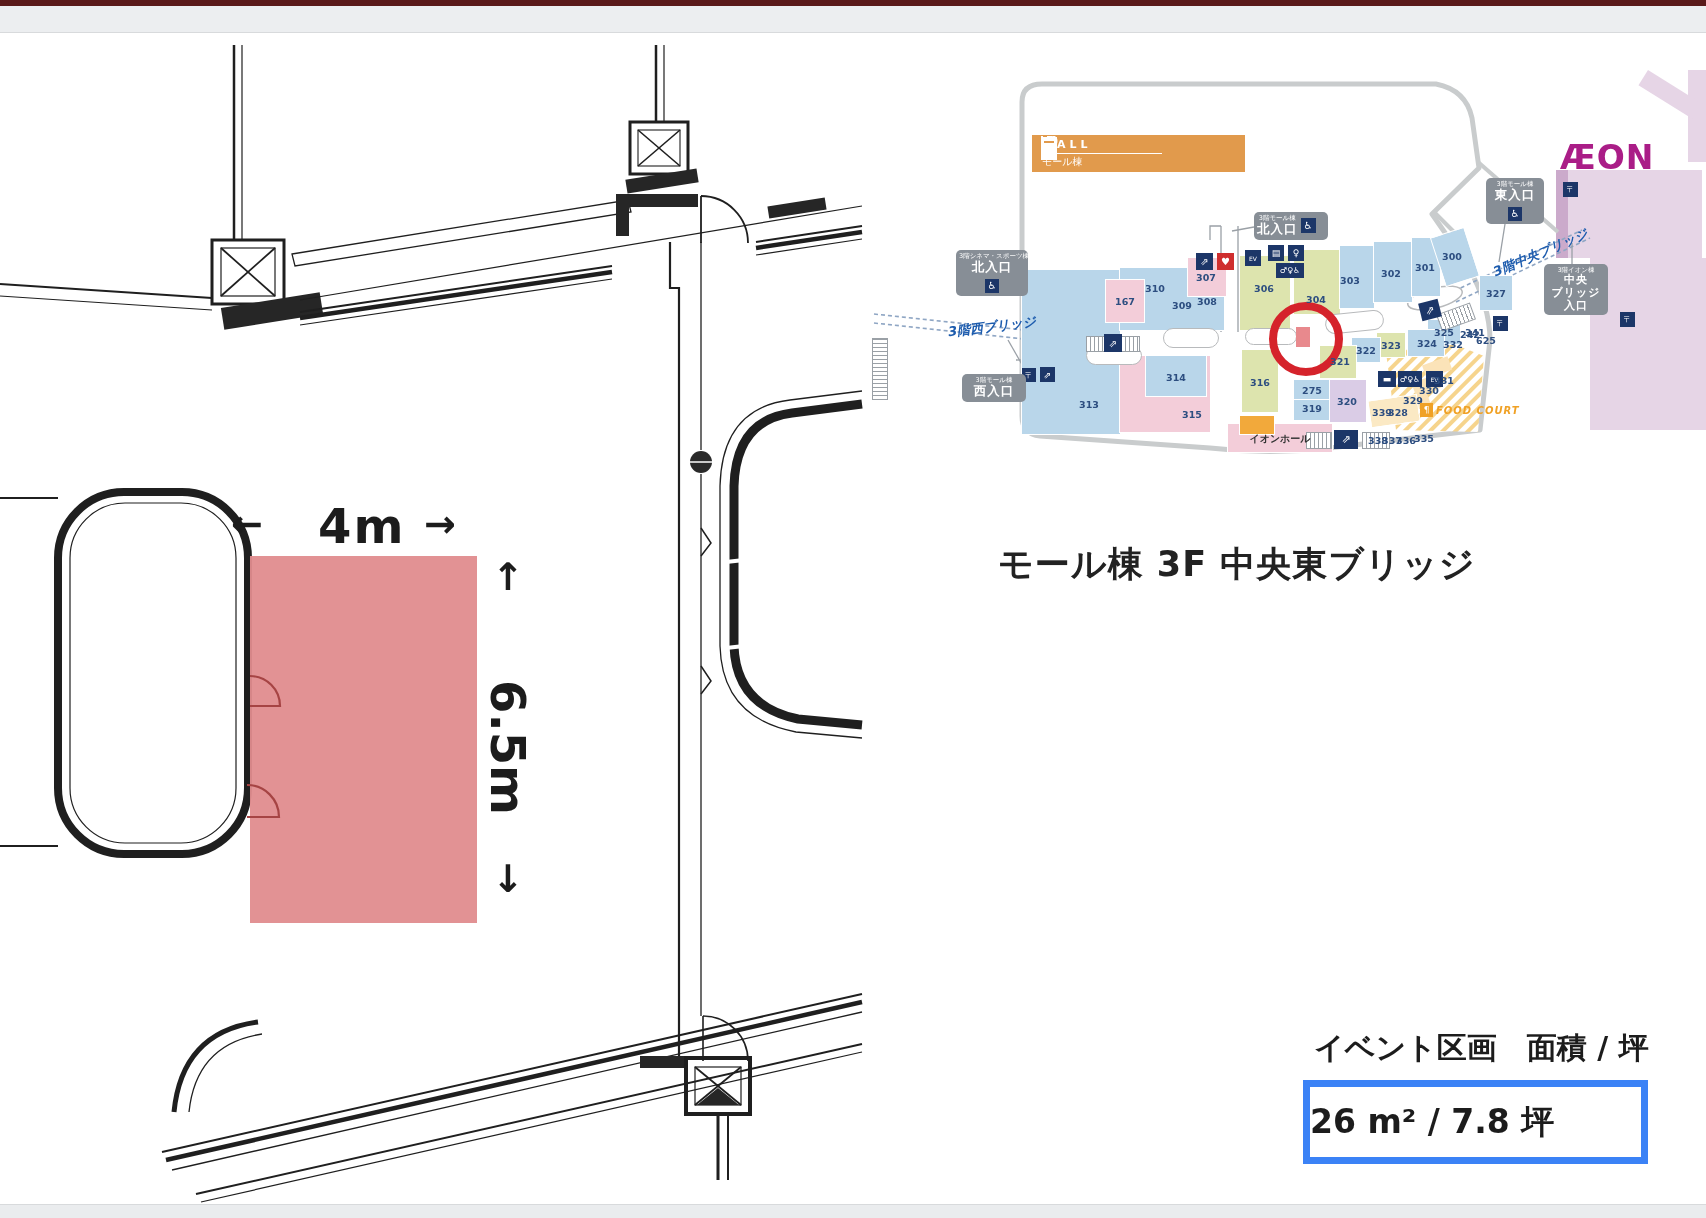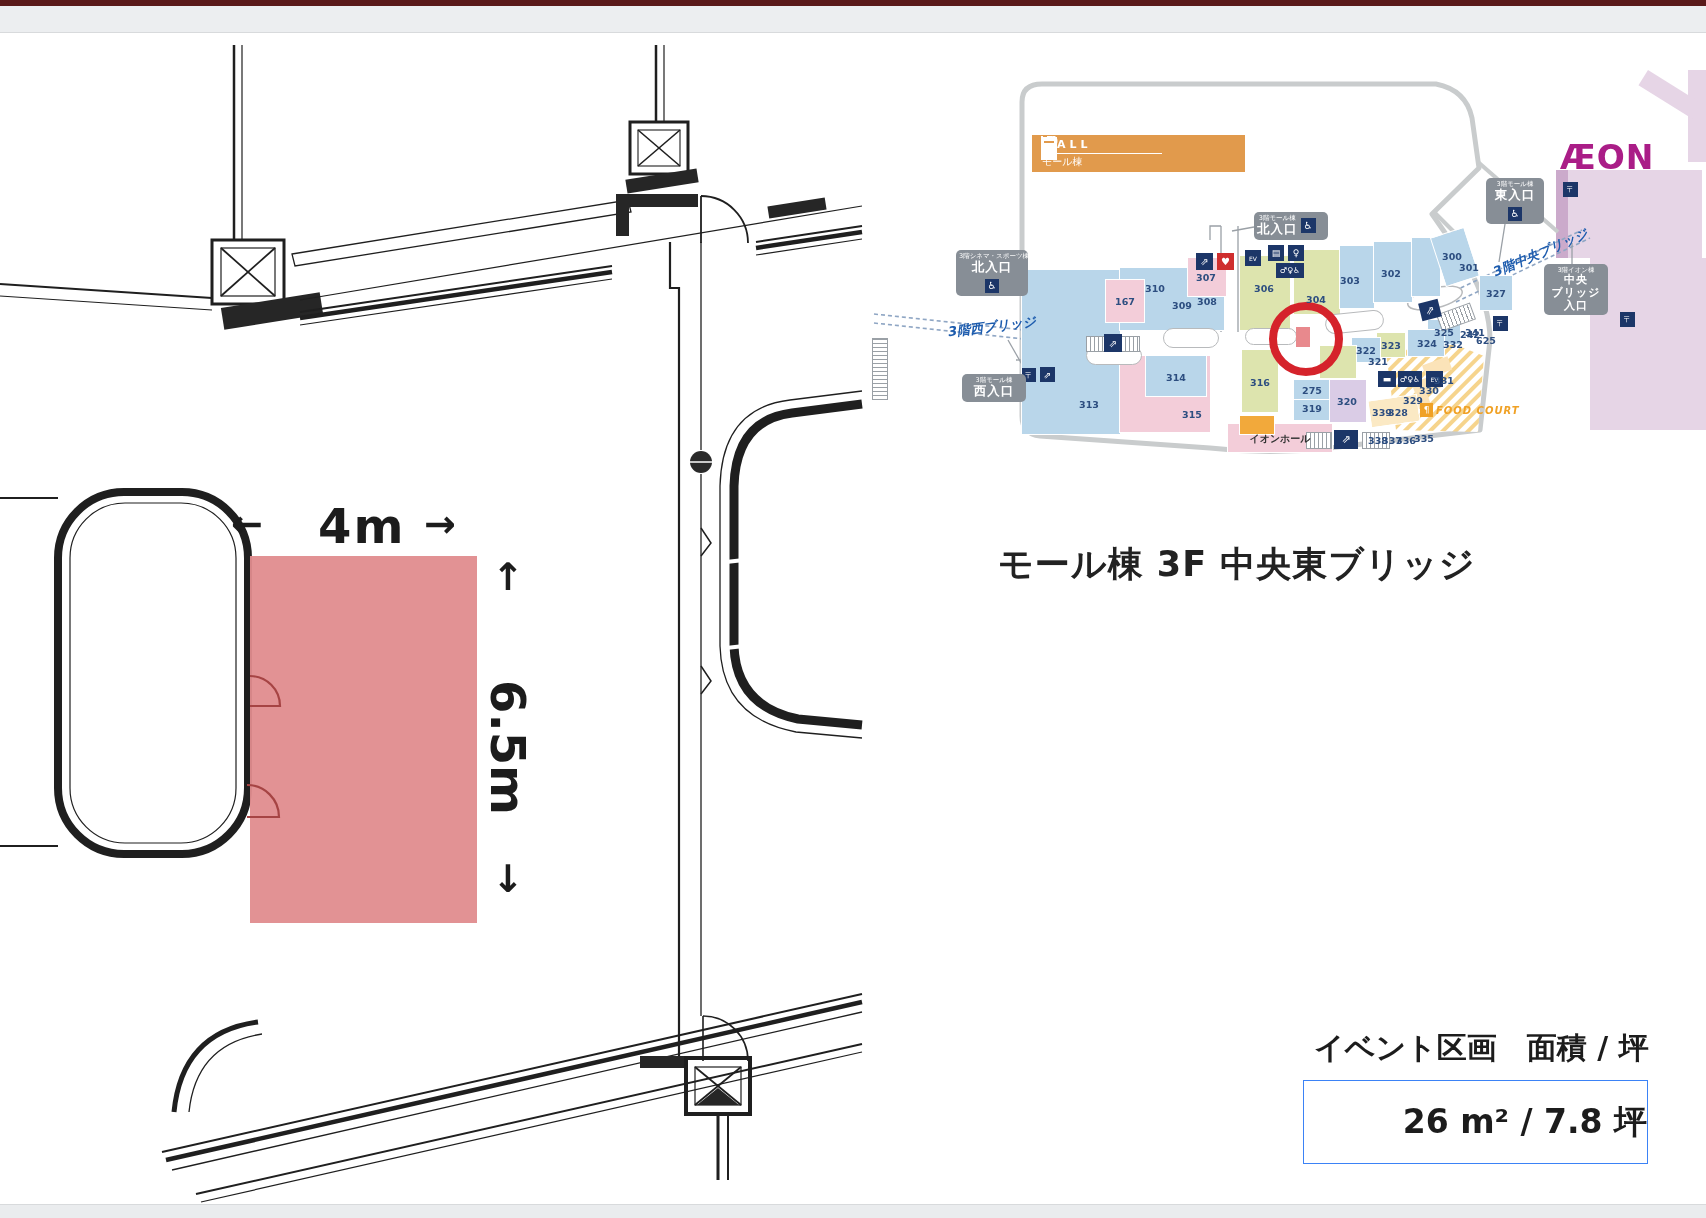--- a/index.html
+++ b/index.html
@@ -36,22 +36,22 @@
   .bridge-txt{position:absolute;color:#1d5cae;font-weight:bold;font-style:italic;font-size:13px;white-space:nowrap;}
   .circle{position:absolute;left:1269px;top:302px;width:74px;height:74px;border:8px solid #d5232b;border-radius:50%;box-sizing:border-box;}
   .legend{position:absolute;left:1032px;top:135px;width:213px;height:37px;background:#e19a4c;display:flex;align-items:center;}
   .legend .ic{margin-left:6px;}
   .leg-right{margin-left:10px;}
   .leg-title{color:#fff;font-size:11px;font-weight:bold;letter-spacing:4px;display:block;}
   .leg-sub{color:#fff;font-size:10px;display:block;border-top:1.5px solid #fff;padding-top:1px;margin-top:2px;width:120px;}
   .aeon{position:absolute;left:1560px;top:138px;font-size:33px;font-weight:800;color:#aa1d87;letter-spacing:1px;}
   .cap-title{position:absolute;left:998px;top:541px;font-size:35px;font-weight:bold;color:#222;letter-spacing:1px;white-space:nowrap;}
   .area-label{position:absolute;left:1314px;top:1028px;font-size:30px;font-weight:bold;color:#1c1c1c;white-space:nowrap;}
-  .area-box{position:absolute;left:1303px;top:1080px;width:345px;height:84px;border:1px solid #3b82f6;box-sizing:border-box;
-            display:flex;align-items:center;justify-content:flex-end;}
+  .area-box{position:absolute;left:1303px;top:1080px;width:345px;height:84px;border:7px solid #3b82f6;box-sizing:border-box;
+            display:flex;align-items:center;justify-content:flex-start;}
   .area-val{font-size:33px;font-weight:bold;color:#1c1c1c;}
   .ion-label{position:absolute;left:1232px;top:432px;width:96px;text-align:center;font-size:10px;font-weight:bold;color:#333;}
   .fc-label{position:absolute;left:1436px;top:405px;font-size:10px;font-weight:bold;color:#f0a125;letter-spacing:1px;white-space:nowrap;font-style:italic;}
   .fc-ico{position:absolute;left:1420px;top:403px;width:13px;height:14px;background:#f0a125;color:#fff;font-size:9px;display:flex;align-items:center;justify-content:center;}
 </style>
 </head>
 <body>
 
 <div class="abs topbar1"></div>
 <div class="abs topbar2"></div>
@@ -254,21 +254,21 @@
 <div class="navy" style="left:1426px;top:371px;width:17px;height:16px;font-size:6px;">EV</div>
 <div class="navy" style="left:1334px;top:430px;width:24px;height:19px;font-size:11px;">⇗</div>
 <div class="navy" style="left:1493px;top:316px;width:15px;height:15px;font-size:8px;">〒</div>
 <div class="navy" style="left:1563px;top:182px;width:15px;height:15px;font-size:8px;">〒</div>
 <div class="navy" style="left:1620px;top:312px;width:15px;height:15px;font-size:8px;">〒</div>
 
 <div>
 
     <span class="st" style="left: 1452px; top: 256px;">300</span>
 
-    <span class="st" style="left: 1425px; top: 267px; margin-left: 44px;">301</span>
+    <span class="st" style="left: 1425px; top: 267px;">301</span>
 
     <span class="st" style="left: 1391px; top: 273px;">302</span>
 
     <span class="st" style="left: 1350px; top: 280px;">303</span>
 
     <span class="st" style="left: 1316px; top: 299px;">304</span>
 
     <span class="st" style="left: 1264px; top: 288px;">306</span>
 
     <span class="st" style="left: 1206px; top: 277px;">307</span>
@@ -288,21 +288,21 @@
     <span class="st" style="left: 1192px; top: 414px;">315</span>
 
     <span class="st" style="left: 1260px; top: 382px;">316</span>
 
     <span class="st" style="left: 1312px; top: 390px;">275</span>
 
     <span class="st" style="left: 1312px; top: 408px;">319</span>
 
     <span class="st" style="left: 1347px; top: 401px;">320</span>
 
-    <span class="st" style="left: 1378px; top: 361px;">321</span>
+    <span class="st" style="left: 1340px; top: 361px;">321</span>
 
     <span class="st" style="left: 1366px; top: 350px;">322</span>
 
     <span class="st" style="left: 1391px; top: 345px;">323</span>
 
     <span class="st" style="left: 1427px; top: 343px;">324</span>
 
     <span class="st" style="left: 1444px; top: 332px;">325</span>
 
     <span class="st" style="left: 1496px; top: 293px;">327</span>

